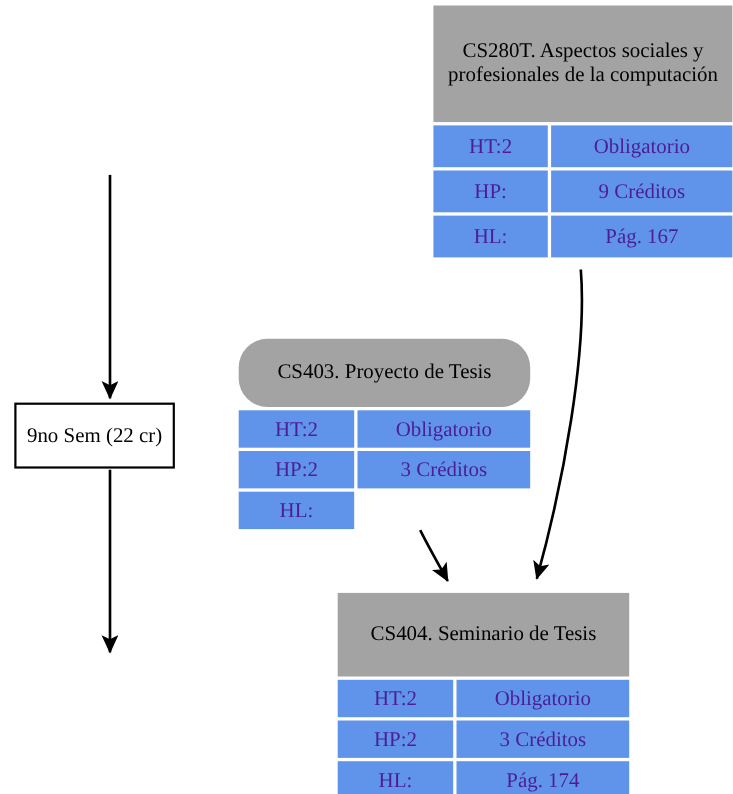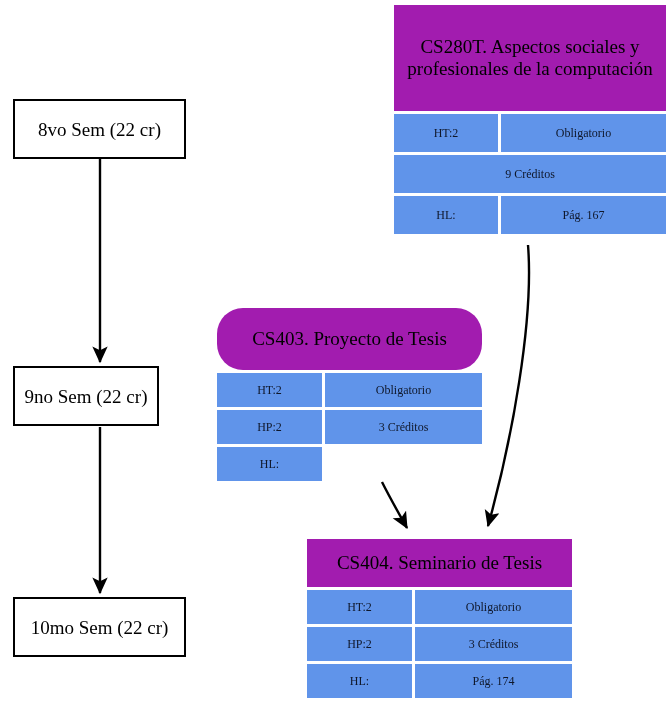--- a/index.html
+++ b/index.html
@@ -38,40 +38,40 @@
   
   .course-card {
     position: absolute;
     box-sizing: border-box;
     background: #ffffff;
     display: flex;
     flex-direction: column;
     gap: 3px;
   }
   .card-title {
-    background: #a21caf;
+    background: #a3a3a3;
     color: #000000;
     text-align: center;
     font-size: 19px;
     line-height: 1.16;
     display: flex;
     align-items: center;
     justify-content: center;
     padding: 4px 6px;
     box-sizing: border-box;
   }
   .card-row {
     display: flex;
     gap: 3px;
     box-sizing: border-box;
   }
   .card-cell {
     background: #6094ea;
-    color: #0f172a;
-    font-size: 12px;
+    color: #4c1d95;
+    font-size: 19px;
     line-height: 1;
     display: flex;
     align-items: center;
     justify-content: center;
     box-sizing: border-box;
     white-space: nowrap;
   }
   .cell-left  { flex: 0 0 104px; }
   .cell-right { flex: 1 1 auto; font-family: Liberation Serif, serif; }
 
@@ -82,21 +82,21 @@
   #card-cs280t .cell-left { flex: 0 0 104px; }
 
   
   #card-cs403 { left: 217px; top: 308px; width: 265px; }
   #card-cs403 .card-title { height: 62px; border-radius: 26px; }
   #card-cs403 .card-row { height: 34px; }
   #card-cs403 .cell-left { flex: 0 0 105px; }
 
   
   #card-cs404 { left: 307px; top: 539px; width: 265px; }
-  #card-cs404 .card-title { height: 48px; }
+  #card-cs404 .card-title { height: 76px; }
   #card-cs404 .card-row { height: 34px; }
   #card-cs404 .cell-left { flex: 0 0 105px; }
 
   
   #arrows {
     position: absolute;
     left: 0;
     top: 0;
     width: 666px;
     height: 722px;
@@ -117,33 +117,32 @@
 
     <line x1="100" y1="159" x2="100" y2="362" stroke="#000000" stroke-width="2.4" marker-end="url(#arrowhead)"></line>
 
     <line x1="100" y1="427" x2="100" y2="593" stroke="#000000" stroke-width="2.4" marker-end="url(#arrowhead)"></line>
 
     <path d="M 528,245 C 534,320 512,440 488,526" fill="none" stroke="#000000" stroke-width="2.4" marker-end="url(#arrowhead)"></path>
 
     <path d="M 382,482 C 390,498 398,512 407,528" fill="none" stroke="#000000" stroke-width="2.4" marker-end="url(#arrowhead)"></path>
   </svg>
 
-  <div class="sem-box" id="sem8" style="left:13px; top:99px; width:173px; height:60px;">8vo Sem (22 cr)</div>
 
   <div class="sem-box" id="sem9" style="left:13px; top:366px; width:146px; height:60px;">9no Sem (22 cr)</div>
 
-  <div class="sem-box" id="sem10" style="left:13px; top:597px; width:173px; height:60px;">10mo Sem (22 cr)</div>
 
   <div class="course-card" id="card-cs280t">
     <div class="card-title">CS280T. Aspectos sociales y profesionales de la computación</div>
     <div class="card-row">
       <div class="card-cell cell-left">HT:2</div>
       <div class="card-cell cell-right">Obligatorio</div>
     </div>
     <div class="card-row">
+      <div class="card-cell cell-left">HP:</div>
       <div class="card-cell cell-right">9 Créditos</div>
     </div>
     <div class="card-row">
       <div class="card-cell cell-left">HL:</div>
       <div class="card-cell cell-right">Pág. 167</div>
     </div>
   </div>
 
   <div class="course-card" id="card-cs403">
     <div class="card-title">CS403. Proyecto de Tesis</div>

